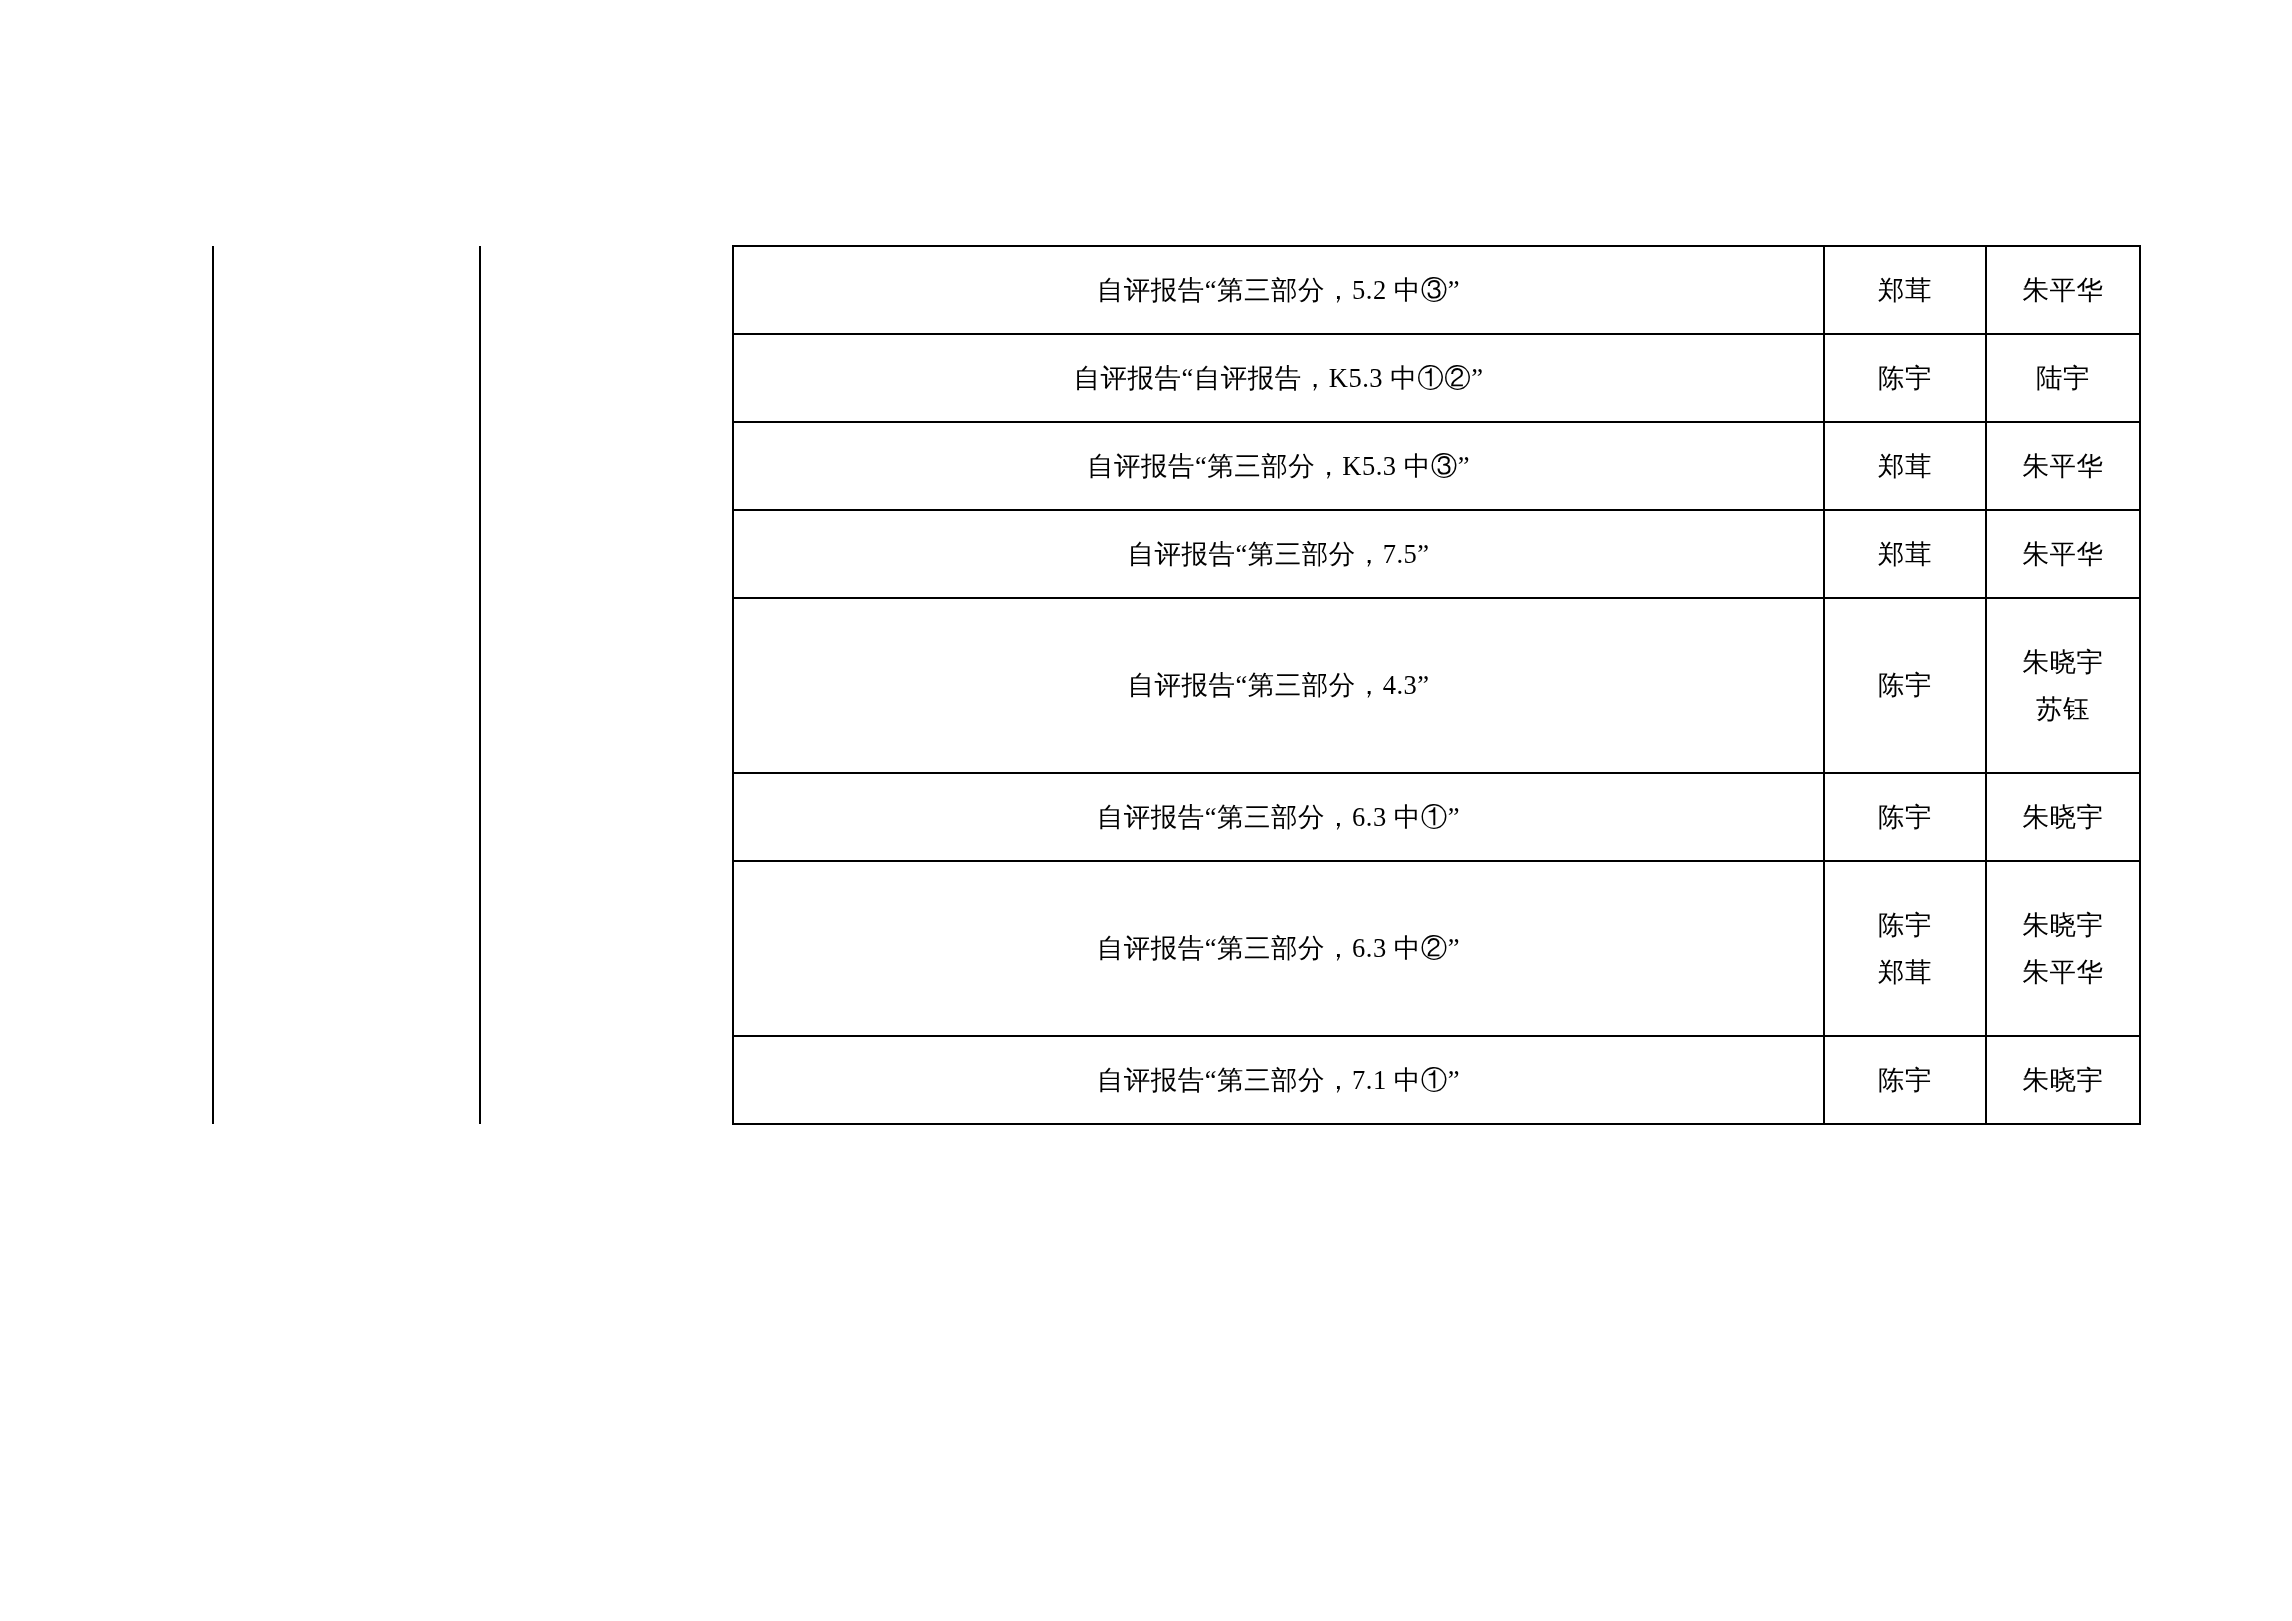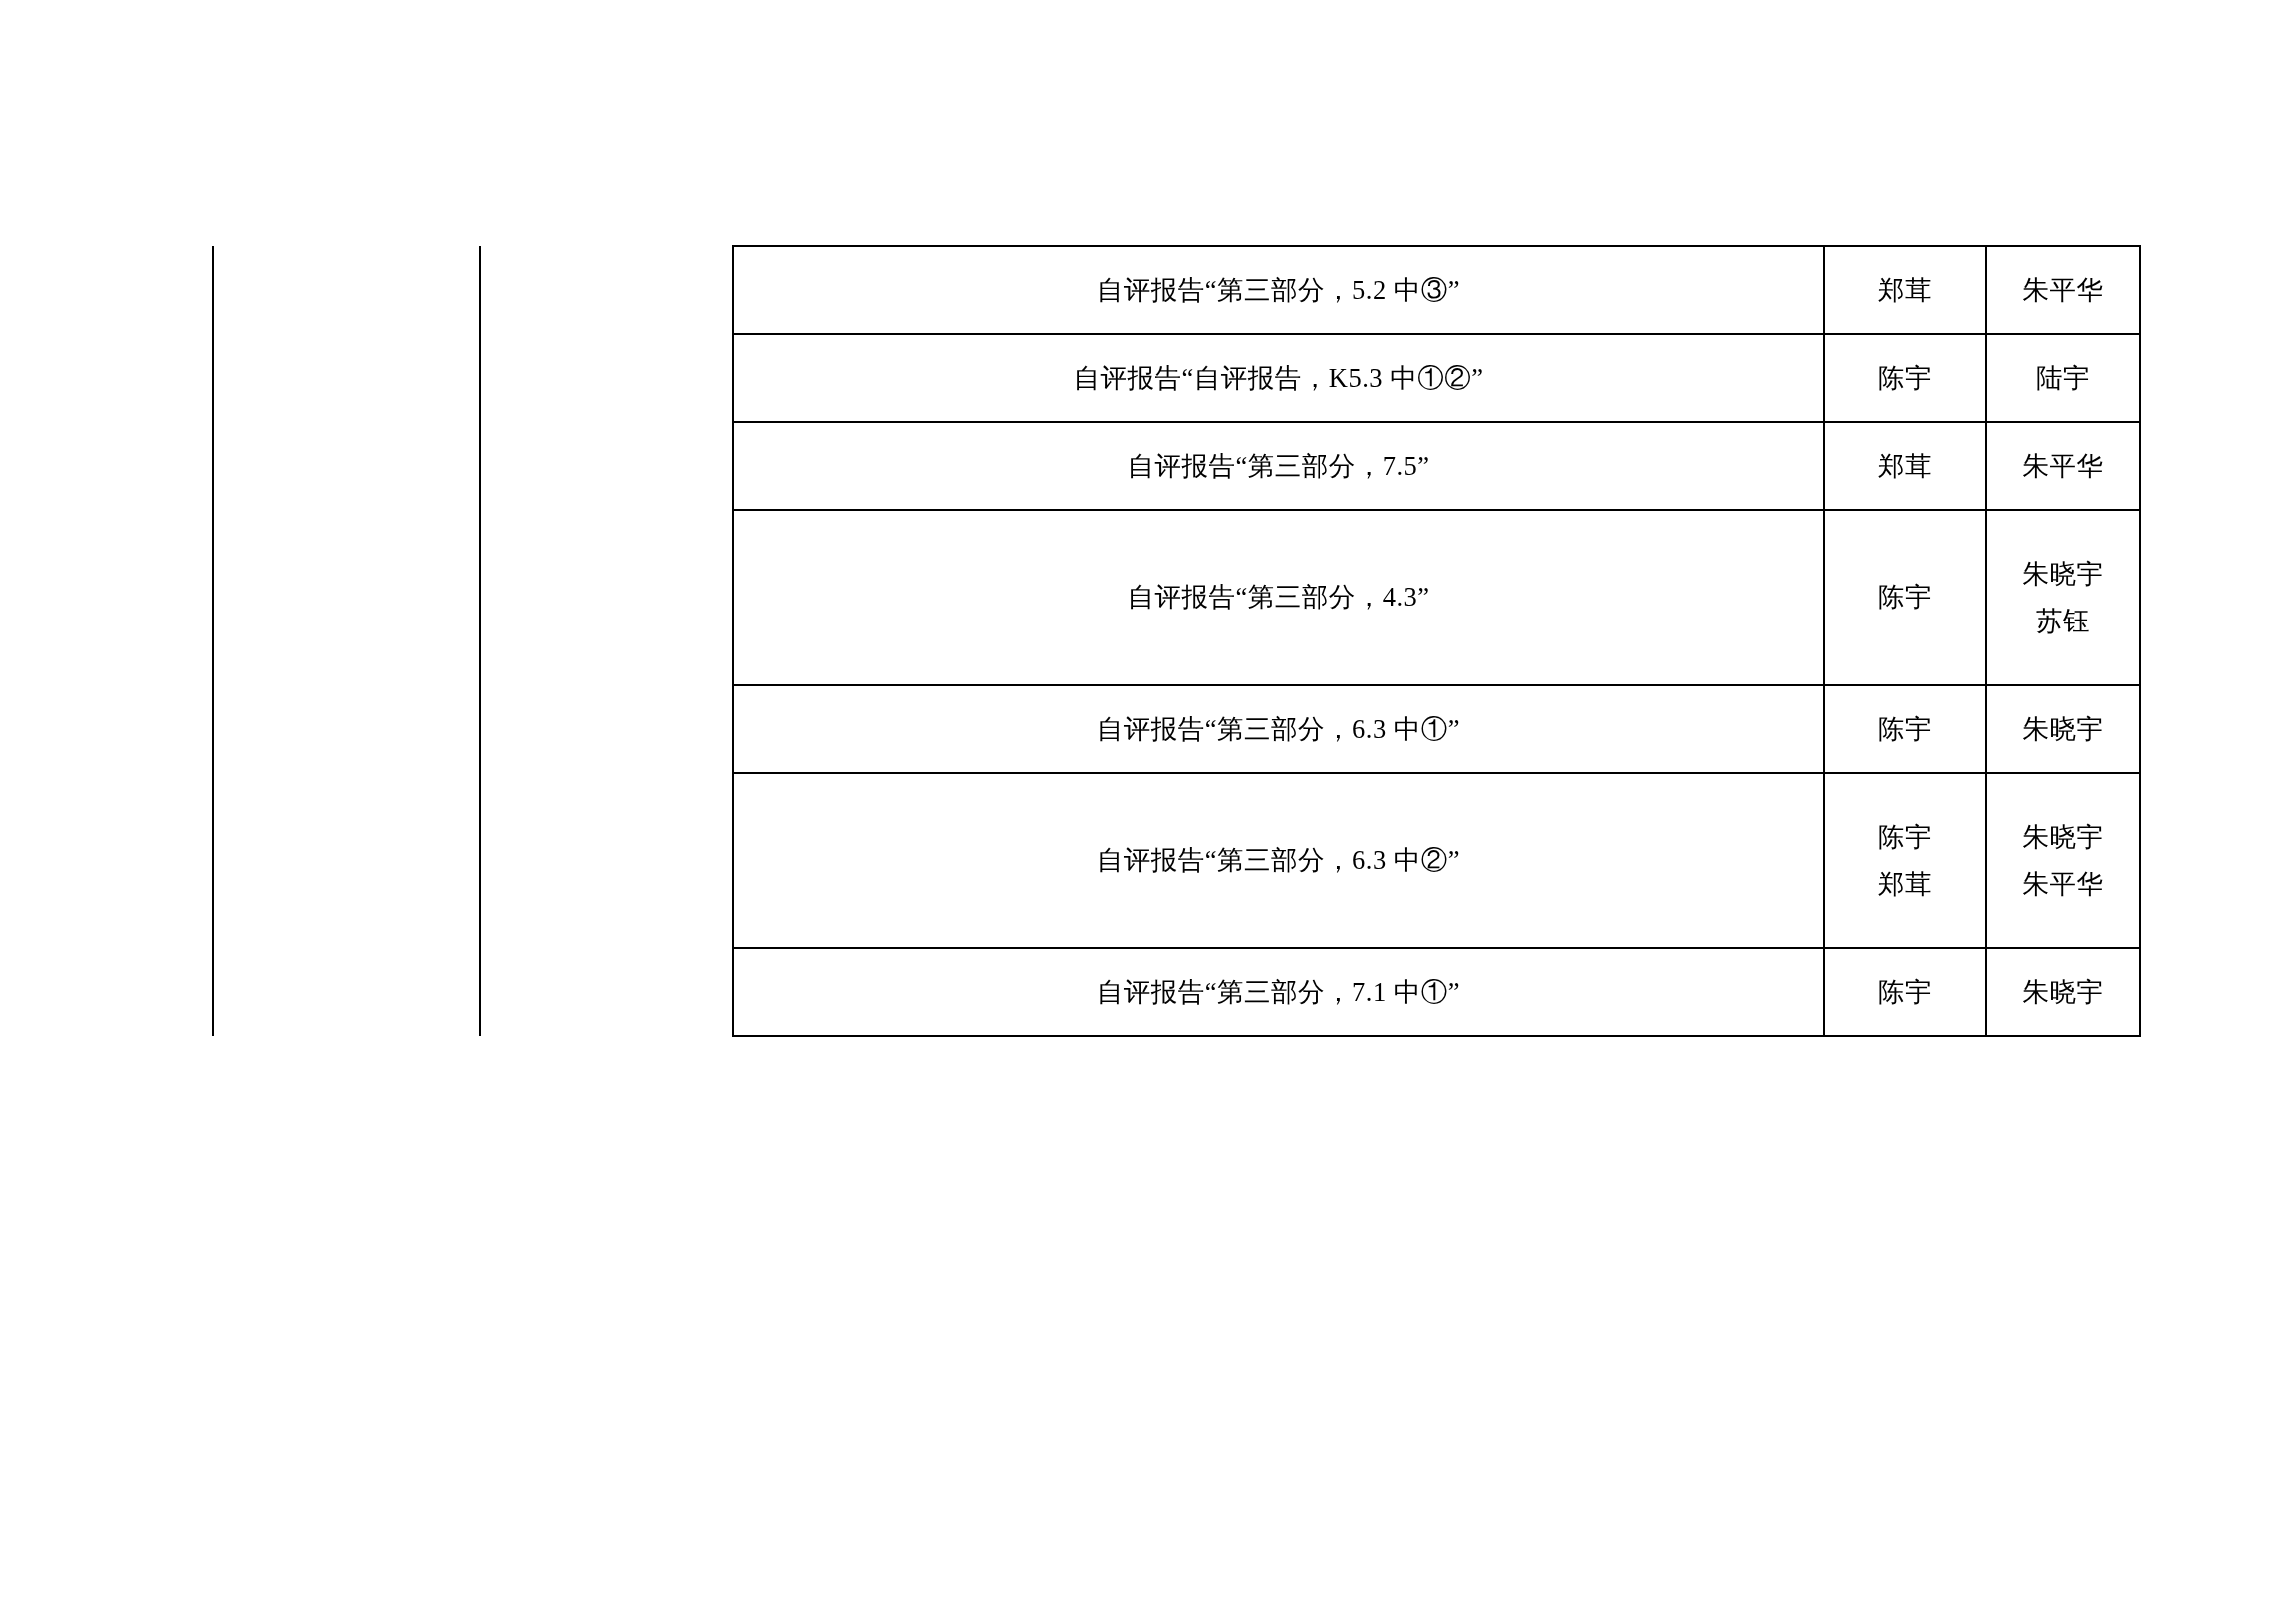--- a/index.html
+++ b/index.html
@@ -115,20 +115,37 @@
             <span>陈宇</span>
           </span>
         </td>
         <td>
           <span class="stack">
             <span>陆宇</span>
           </span>
         </td>
       </tr>
 
+      <tr class="row-single">
+        <td class="spacer-cell spacer-left"></td>
+        <td class="spacer-cell spacer-left"></td>
+        <td>
+          <span class="item-text">自评报告“第三部分，K5.3 中③”</span>
+        </td>
+        <td>
+          <span class="stack">
+            <span>郑茸</span>
+          </span>
+        </td>
+        <td>
+          <span class="stack">
+            <span>朱平华</span>
+          </span>
+        </td>
+      </tr>
 
       <tr class="row-single">
         <td class="spacer-cell spacer-left"></td>
         <td class="spacer-cell spacer-left"></td>
         <td>
           <span class="item-text">自评报告“第三部分，7.5”</span>
         </td>
         <td>
           <span class="stack">
             <span>郑茸</span>

